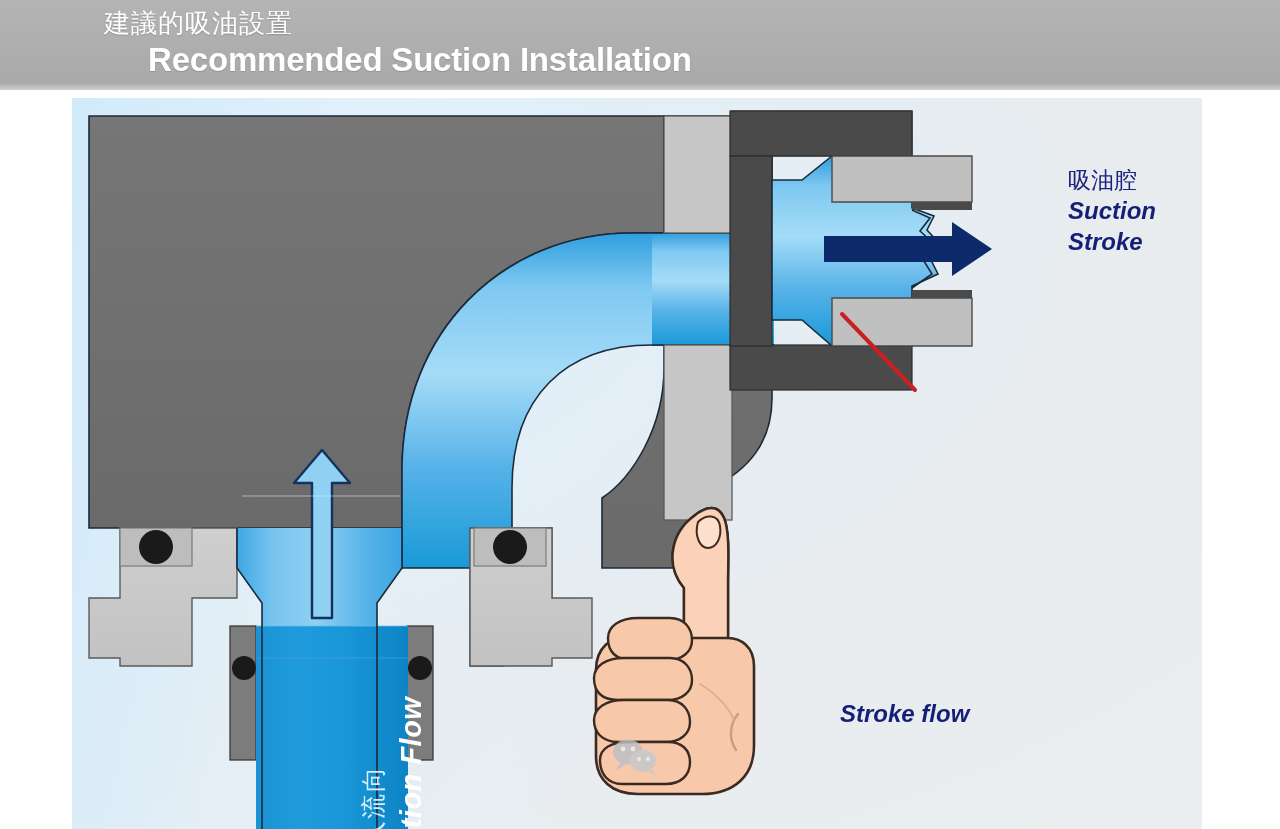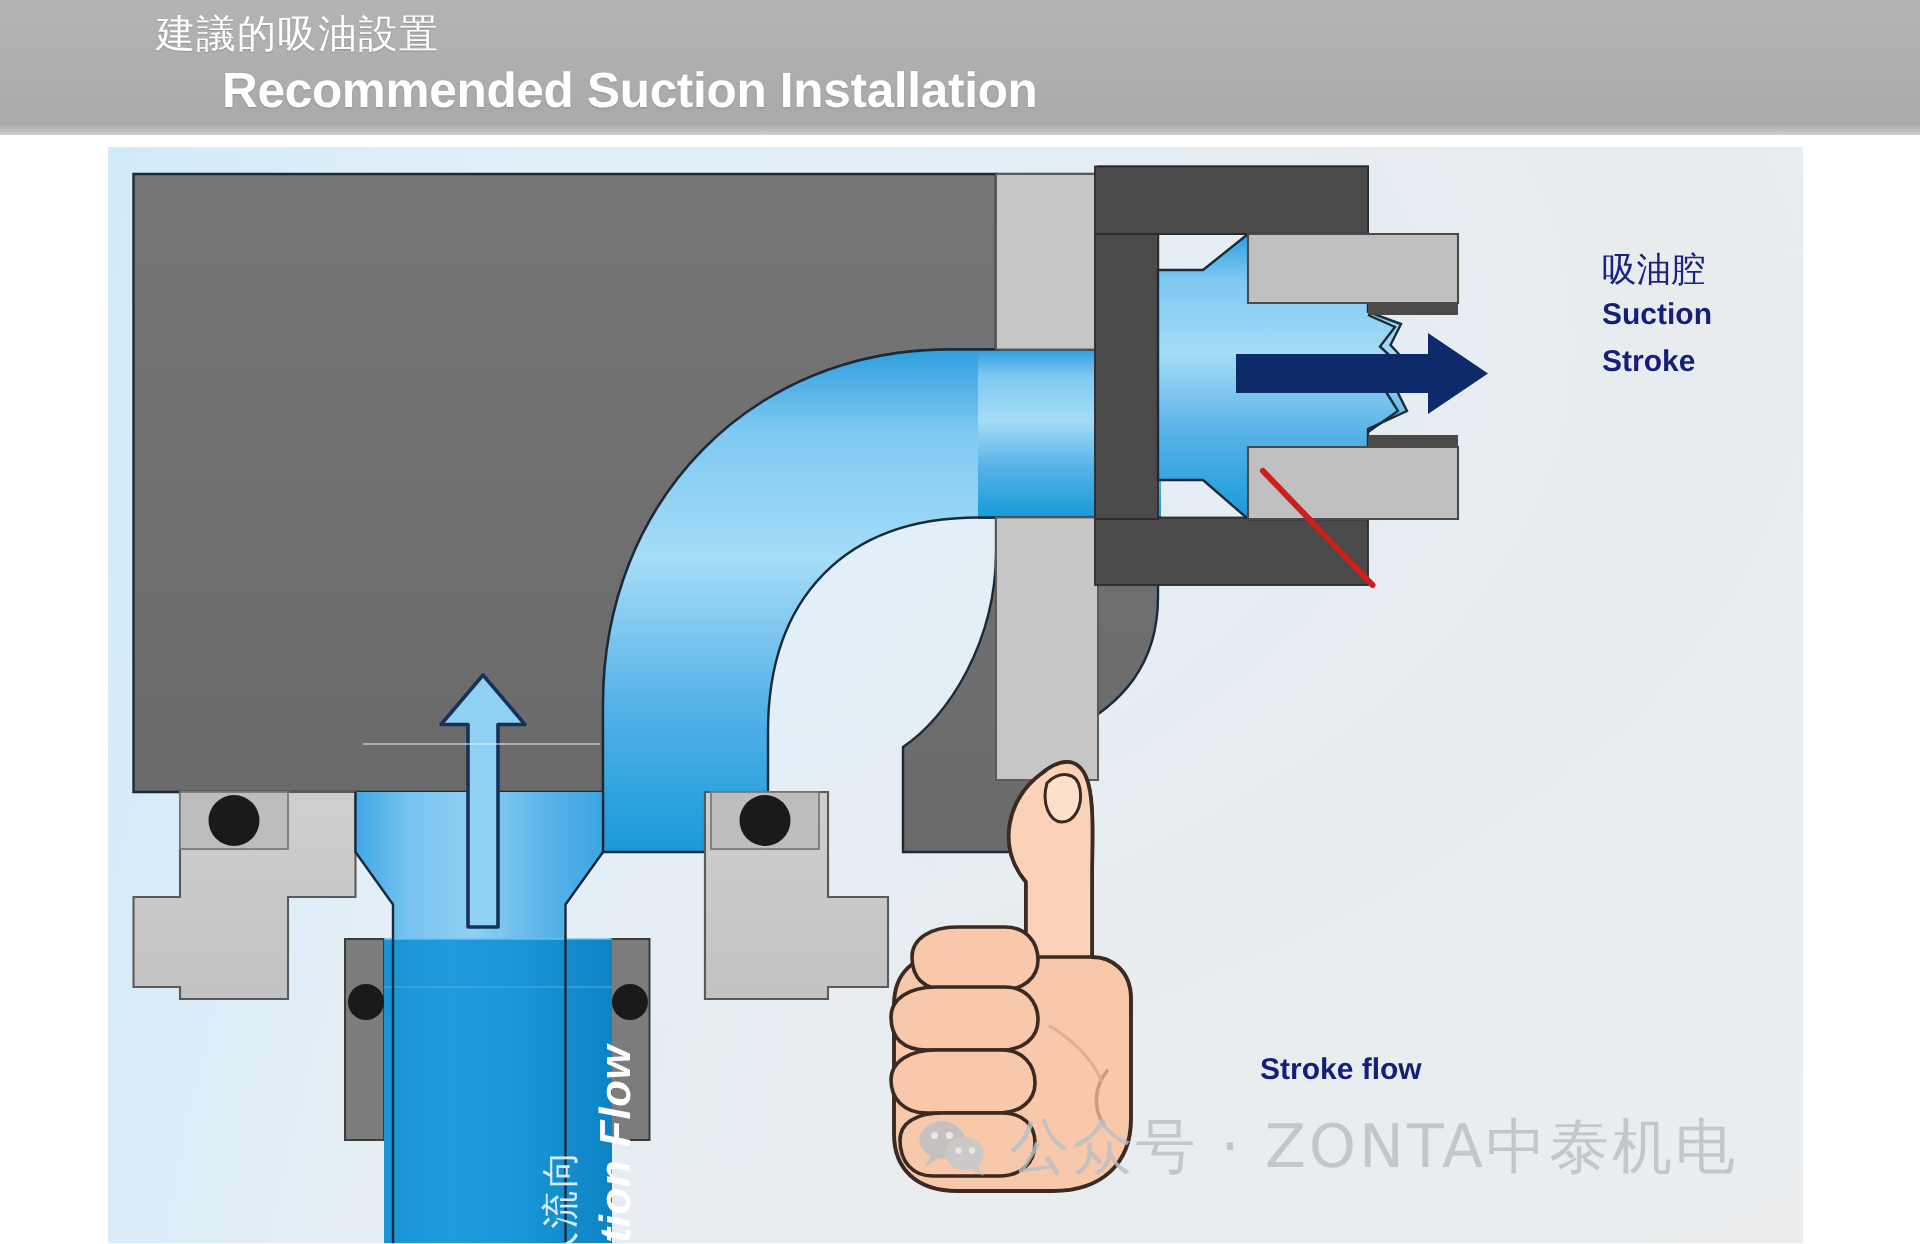--- a/index.html
+++ b/index.html
@@ -23,21 +23,21 @@
   .panel-sheen{position:absolute;left:0;top:0;width:100%;height:100%;
     background:linear-gradient(100deg, rgba(208,234,250,.95) 0%, rgba(226,240,250,.55) 22%, rgba(236,238,239,0) 55%);
     pointer-events:none;}
 
   .svgwrap{position:absolute;left:0;top:0;width:1130px;height:731px;}
 
   
   .callout{position:absolute;color:#16207a;}
   .callout .cn{font-size:23px;line-height:29px;color:#1a2380;
     font-family:"DejaVu Sans","Liberation Sans",sans-serif;}
-  .callout .en{font-size:20px;line-height:31px;font-weight:bold;color:#151f78;}
+  .callout .en{font-size:24px;line-height:31px;font-weight:bold;font-style:italic;color:#151f78;}
 
   #callout-suction{left:996px;top:68px;}
   #callout-pistons{left:698px;top:235px;}
   #callout-laminar{left:768px;top:600px;}
 
   
   .flowlabel{position:absolute;transform-origin:left bottom;color:#eaf6ff;white-space:nowrap;}
   #flow-cn{left:318px;top:742px;transform:rotate(-90deg);font-size:25px;
     font-family:"DejaVu Sans","Liberation Sans",sans-serif;letter-spacing:2px;opacity:.92;}
   #flow-en{left:356px;top:752px;transform:rotate(-90deg);font-size:29px;font-weight:bold;
@@ -233,16 +233,15 @@
         <ellipse cx="17" cy="15" rx="15" ry="12.5" fill="#b9c0c6"></ellipse>
         <path d="M 10,25 L 5,33 L 14,28 Z" fill="#b9c0c6"></path>
         <circle cx="12" cy="12" r="2.4" fill="#eceff1"></circle>
         <circle cx="22" cy="12" r="2.4" fill="#eceff1"></circle>
         <ellipse cx="32" cy="24" rx="13" ry="11" fill="#c3c9ce"></ellipse>
         <path d="M 40,32 L 45,39 L 37,35 Z" fill="#c3c9ce"></path>
         <circle cx="28" cy="22" r="2.1" fill="#eceff1"></circle>
         <circle cx="37" cy="22" r="2.1" fill="#eceff1"></circle>
       </svg>
     </div>
-    <div class="wm-text">公众号 · ZONTA中泰机电</div>
   </div>
 
 </div>
 
 </body></html>

